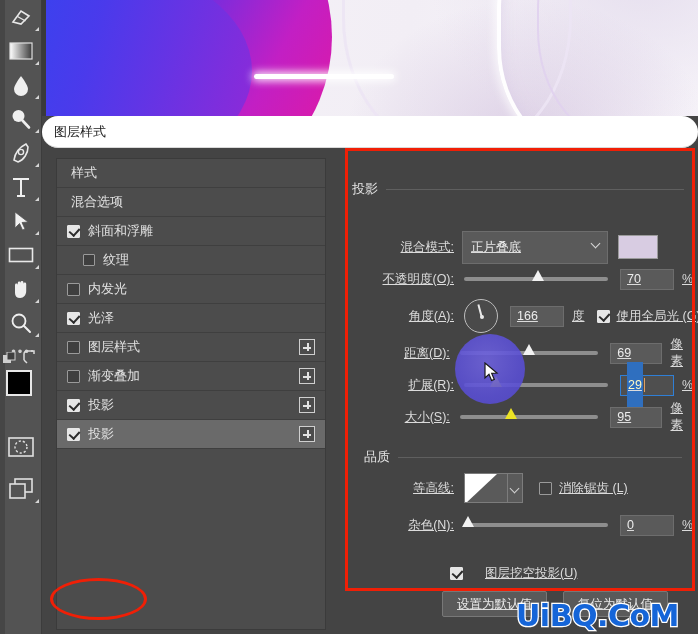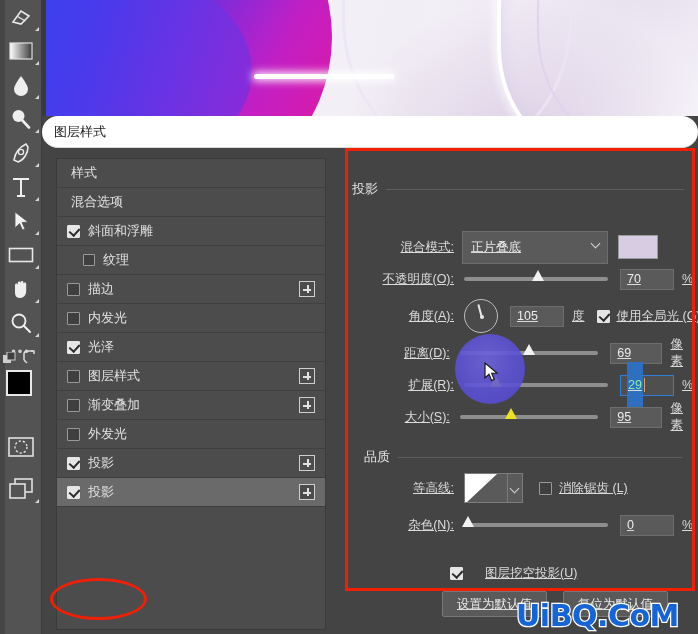--- a/index.html
+++ b/index.html
@@ -191,21 +191,21 @@
     width: 0; height: 0; border-left: 6.5px solid transparent;
     border-right: 6.5px solid transparent; border-bottom: 11px solid #ece325;
   }
 
   .numbox {
     width: 54px; height: 21px; background: #5a5a5a; border: 1px solid #6d6d6d;
     color: #ececec; font-size: 12.5px; display: flex; align-items: center;
     padding-left: 6px;
   }
   .numbox.focused { border: 1px solid #2f7fd6; background: #4f4f4f; position: relative; }
-  .numbox .sel { background: #2f6fbf; color: #86efac; padding: 16px 1px; }
+  .numbox .sel { background: #2f6fbf; color: #fef9c3; padding: 16px 1px; }
   .numbox .caret-bar {
     display:inline-block; width: 1.5px; height: 14px; background: #e0a060; margin-left: 1px;
   }
   .unit { margin-left: 8px; color: #d8d8d8; }
 
   #angle-dial {
     width: 34px; height: 34px; border-radius: 50%;
     border: 1.5px solid #bdbdbd; position: relative; background: #4a4a4a;
   }
   #angle-dial .needle {
@@ -421,44 +421,35 @@
           <div class="style-row">
             <span class="chk on"></span>
             <span class="style-label">斜面和浮雕</span>
           </div>
           <div class="style-row sub">
             <span class="chk sub"></span>
             <span class="style-label">纹理</span>
           </div>
           <div class="style-row">
             <span class="chk"></span>
-            <span class="style-label">描边</span>
-            <span class="plus-btn"></span>
-          </div>
-          <div class="style-row">
-            <span class="chk"></span>
             <span class="style-label">内发光</span>
           </div>
           <div class="style-row">
             <span class="chk on"></span>
             <span class="style-label">光泽</span>
           </div>
           <div class="style-row">
             <span class="chk"></span>
             <span class="style-label">图层样式</span>
             <span class="plus-btn"></span>
           </div>
           <div class="style-row">
             <span class="chk"></span>
             <span class="style-label">渐变叠加</span>
             <span class="plus-btn"></span>
-          </div>
-          <div class="style-row">
-            <span class="chk"></span>
-            <span class="style-label">外发光</span>
           </div>
           <div class="style-row">
             <span class="chk on"></span>
             <span class="style-label">投影</span>
             <span class="plus-btn"></span>
           </div>
           <div class="style-row selected">
             <span class="chk on"></span>
             <span class="style-label">投影</span>
             <span class="plus-btn"></span>
@@ -494,21 +485,21 @@
         <span class="unit">%</span>
       </div>
 
       <div class="field-row" style="left:0; top:118px; height:36px;">
         <span class="fld-label" style="width:108px">角度(A):</span>
         <div id="angle-dial" style="margin-left:10px">
           <span class="needle"></span>
           <span class="hub"></span>
         </div>
         <div class="numbox" style="margin-left:12px">
-          <span>105</span>
+          <span>166</span>
         </div>
         <span class="unit">度</span>
         <span class="cbx on" style="margin-left:12px"></span>
         <span style="margin-left:7px; white-space:nowrap">使用全局光 (G)</span>
       </div>
 
       <div class="field-row" style="left:0; top:162px;">
         <span class="fld-label" style="width:108px">距离(D):</span>
         <div class="slider-track" style="width:144px; margin-left:10px">
           <span class="slider-knob knob-white" style="left:63px"></span>

